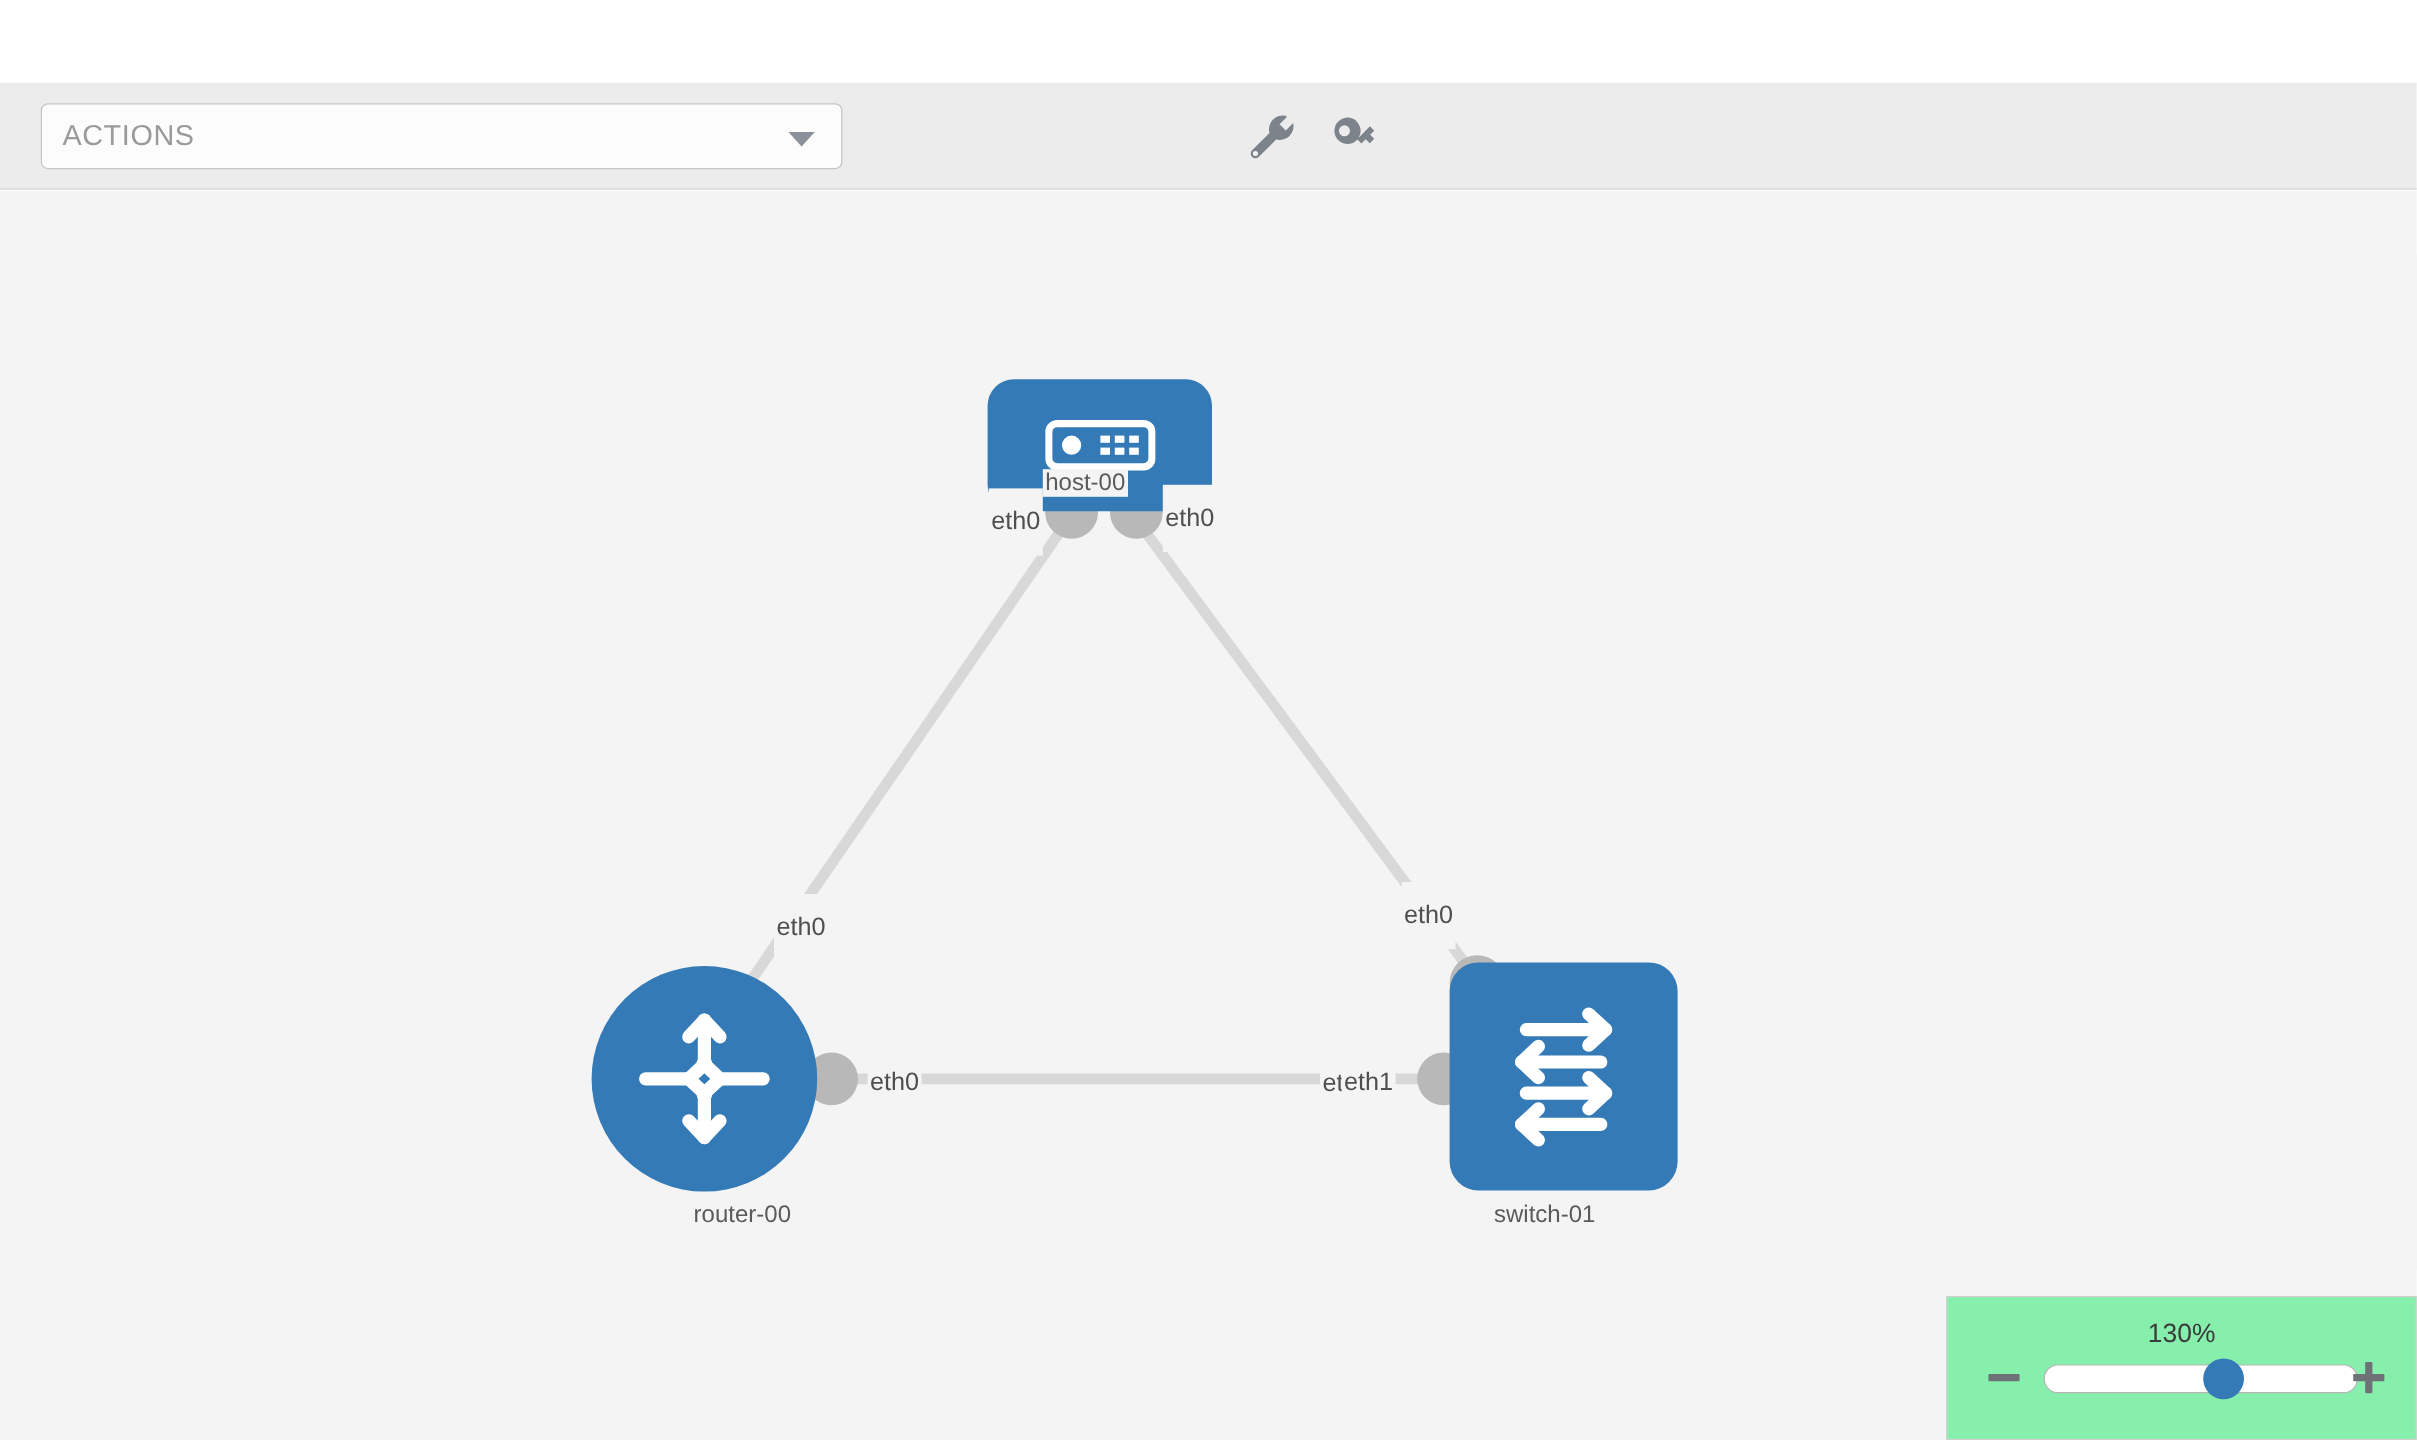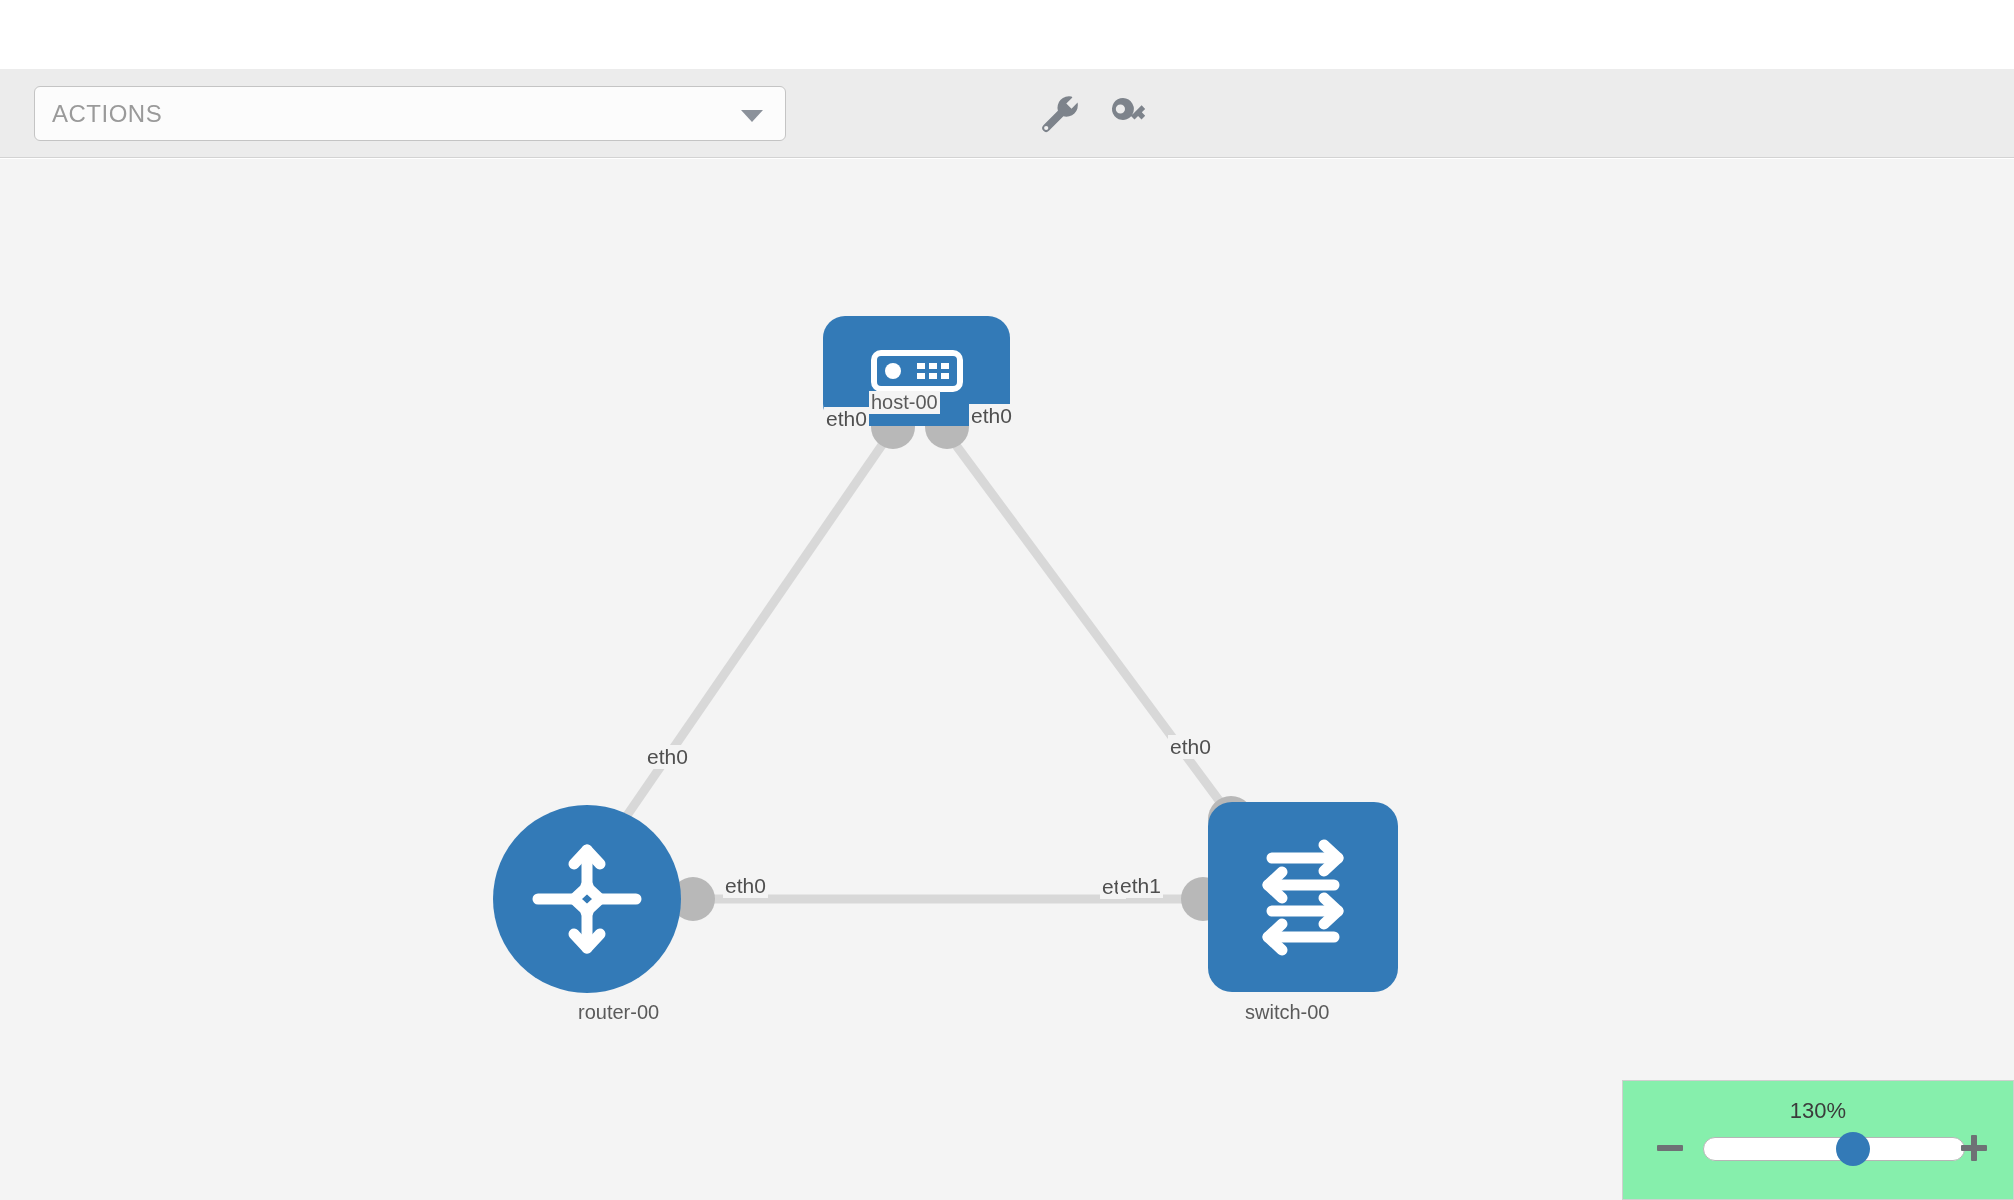--- a/index.html
+++ b/index.html
@@ -59,21 +59,21 @@
     position: absolute;
     left: 0; top: 69px;
     width: 2014px; height: 89px;
     background: #ececec;
     border-bottom: 1px solid #d3d3d3;
   }
 
   .actions-select {
     position: absolute;
     left: 34px; top: 17px;
-    width: 752px; height: 55px;
+    width: 668px; height: 55px;
     background: #fcfcfc;
     border: 1px solid #c4c4c4;
     border-radius: 6px;
     cursor: pointer;
   }
   .actions-select .label {
     position: absolute;
     left: 17px; top: 13px;
     font-size: 24px;
     color: #9a9a9a;
@@ -162,21 +162,21 @@
   .lbl-host   { left: 869px; top: 232px; }
   .lbl-router { left: 528px; top: 842px; margin-left: 48px; }
   .lbl-switch { left: 1243px; top: 842px; }
 
   .edge-label {
     position: absolute;
     font-size: 21px;
     color: #4f4f4f;
     background: #f4f4f4;
     white-space: nowrap;
-    padding: 0 2px;
+    padding: 16px 2px;
   }
   .el-host-left   { left: 824px;  top: 248px; }
   .el-host-right  { left: 969px;  top: 245px; }
   .el-router-up   { left: 645px;  top: 586px; }
   .el-switch-up   { left: 1168px; top: 576px; }
   .el-router-rt   { left: 723px;  top: 715px; }
   .el-switch-lf1  { left: 1100px; top: 716px; }
   .el-switch-lf2  { left: 1118px; top: 715px; text-align: right; }
 
   
@@ -316,21 +316,21 @@
           <polyline points="82,9 96,22 82,35"></polyline>
           <line x1="92" y1="49" x2="26" y2="49"></line>
           <polyline points="40,36 26,49 40,62"></polyline>
           <line x1="30" y1="75" x2="96" y2="75"></line>
           <polyline points="82,62 96,75 82,88"></polyline>
           <line x1="92" y1="101" x2="26" y2="101"></line>
           <polyline points="40,88 26,101 40,114"></polyline>
         </g>
       </svg>
     </div>
-    <div class="node-label lbl-switch">switch-00</div>
+    <div class="node-label lbl-switch">switch-01</div>
     <div class="edge-label el-switch-up">eth0</div>
     <div class="edge-label el-switch-lf1">etl</div>
     <div class="edge-label el-switch-lf2">eth1</div>
 
   </div>
 
   <div class="zoom-panel">
     <div class="zoom-value">130%</div>
     <div class="zoom-minus"></div>
     <div class="zoom-track">

